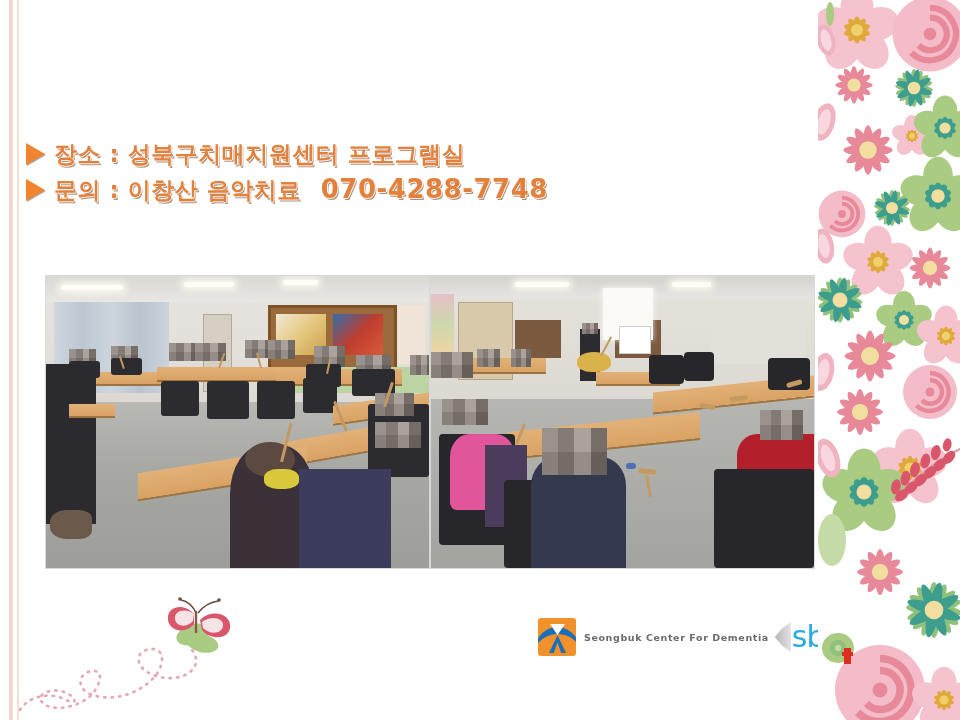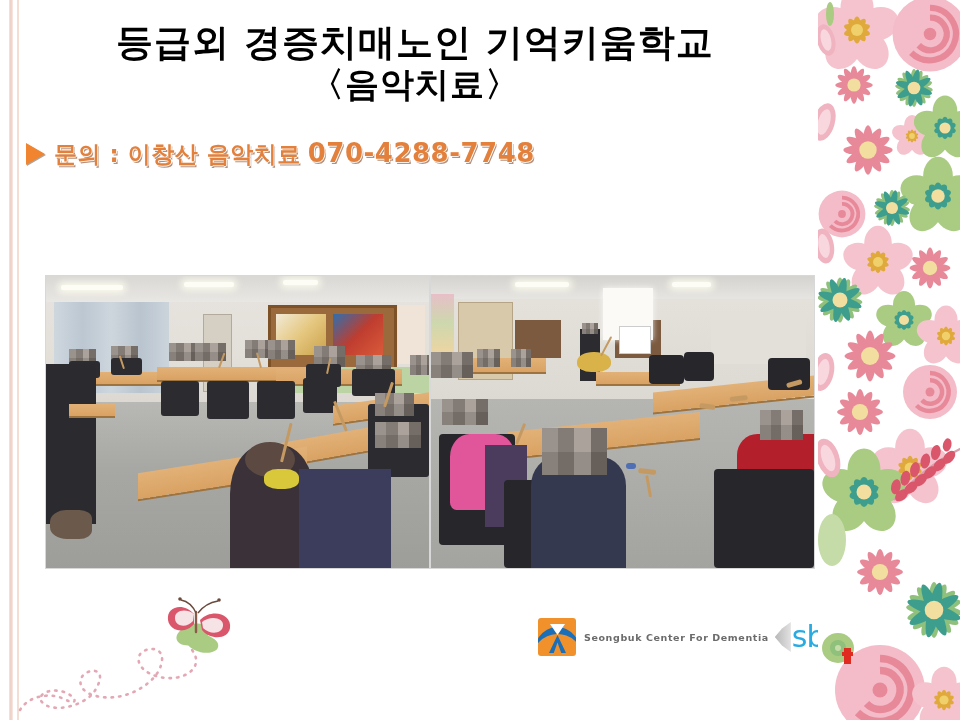--- a/index.html
+++ b/index.html
@@ -74,21 +74,21 @@
     color: #E2803C;
     white-space: nowrap;
     letter-spacing: 0.5px;
     text-shadow:
       1px 0 0 #ffffff,
       0 1px 0 rgba(255,255,255,0.85),
       1.5px 1.5px 0 rgba(120,55,15,0.55);
   }
   .btext .phone {
     font-size: 26px;
-    margin-left: 7px;
+    margin-left: 20px;
     letter-spacing: 0.5px;
   }
 
   
   .photos {
     position: absolute;
     left: 46px; top: 276px;
     width: 768px; height: 292px;
     display: flex;
     gap: 2px;
@@ -259,28 +259,28 @@
   }
 </style>
 </head>
 <body>
 
 <div id="slide">
 
   <div class="edge-rule"></div>
   <div class="edge-rule2"></div>
 
-  <div class="title-block">
-    <div class="title-line1">등급외 경증치매노인 기억키움학교</div>
-    <div class="title-line2">〈음악치료〉</div>
-  </div>
 
   <div class="bullets">
 
 
+    <div class="bullet-row">
+      <div class="tri"></div>
+      <div class="btext">장소 : 성북구치매지원센터 프로그램실</div>
+    </div>
 
 
     <div class="bullet-row">
       <div class="tri"></div>
       <div class="btext">
         <span>문의 : 이창산 음악치료</span><span class="phone">070-4288-7748</span>
       </div>
     </div>
 
   </div>

